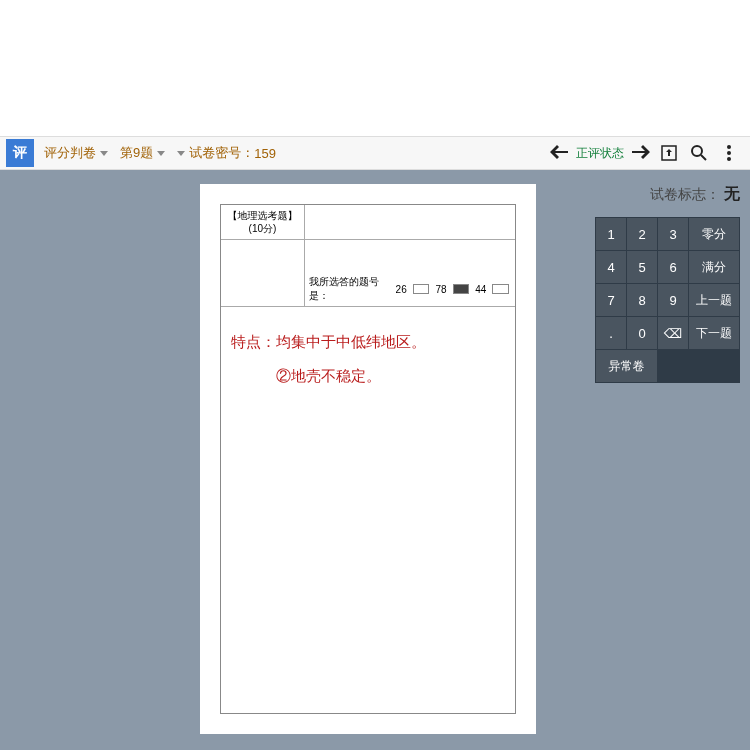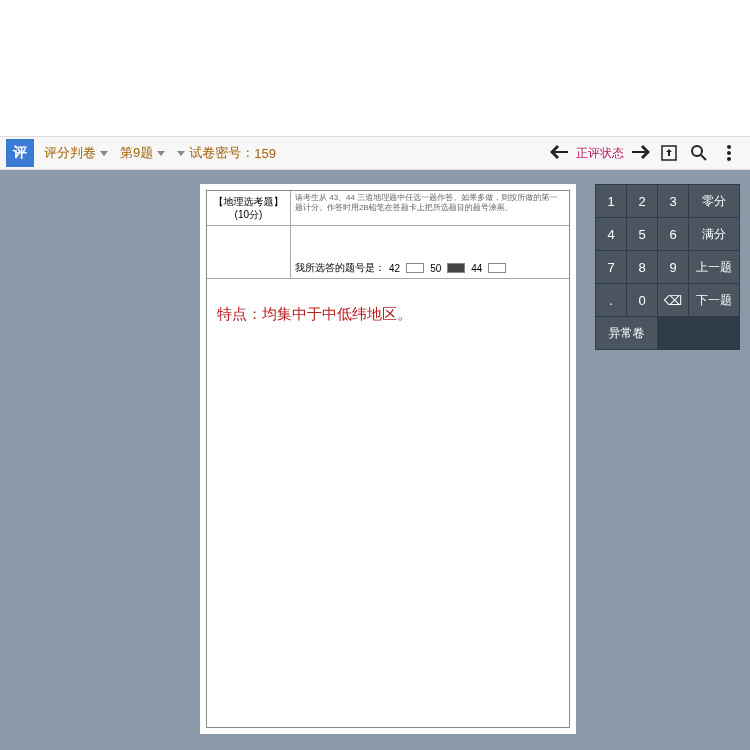--- a/index.html
+++ b/index.html
@@ -54,45 +54,45 @@
   .tb-spacer { flex: 1; }
   .arrow-btn {
     font-size: 18px;
     padding: 0 4px;
     color: #222;
     cursor: pointer;
   }
   .status-label {
     font-size: 12px;
     padding: 0 4px;
-    color: #be185d;
+    color: #15803d;
   }
   .icon-btn {
     width: 22px;
     height: 22px;
     display: flex;
     align-items: center;
     justify-content: center;
     margin: 0 4px;
     cursor: pointer;
   }
   .icon-btn svg { display: block; }
   .main {
     position: relative;
     background: #8b99a8;
     height: 580px;
   }
   .paper {
     position: absolute;
     left: 200px;
     top: 14px;
-    width: 376px;
+    width: 336px;
     height: 550px;
     background: #fff;
-    padding: 6px;
+    padding: 20px;
   }
   .paper-border {
     border: 1px solid #888;
     height: 100%;
     display: flex;
     flex-direction: column;
   }
   .ph-row { display: flex; border-bottom: 1px solid #aaa; }
   .ph-left {
     width: 84px;
@@ -258,41 +258,45 @@
 
 <div class="main">
 
   <div class="paper">
     <div class="paper-border">
       <div class="ph-row">
         <div class="ph-left">
           <div>【地理选考题】</div>
           <div>(10分)</div>
         </div>
-        <div class="ph-right">请考生从 43、44 三道地理题中任选一题作答。如果多做，则按所做的第一题计分。作答时用2B铅笔在答题卡上把所选题目的题号涂黑。</div>
       </div>
       <div class="ph-row2">
         <div class="ph-left2"></div>
         <div class="ph-q">
           <span>我所选答的题号是：</span>
-          <span>42</span>
+          <span>26</span>
             <span class="qbox"></span>
-          <span>50</span>
+          <span>78</span>
             <span class="qbox filled"></span>
           <span>44</span>
             <span class="qbox"></span>
         </div>
       </div>
       <div class="answer-area">
         <div class="line">特点：均集中于中低纬地区。</div>
+        <div class="line">　　　②地壳不稳定。</div>
       </div>
     </div>
   </div>
 
   <div class="side">
+    <div class="mark-row">
+      <span>试卷标志：</span>
+      <b>无</b>
+    </div>
 
     <div class="keypad">
       <div class="key">1</div>
       <div class="key">2</div>
       <div class="key">3</div>
       <div class="key label">零分</div>
 
       <div class="key">4</div>
       <div class="key">5</div>
       <div class="key">6</div>

